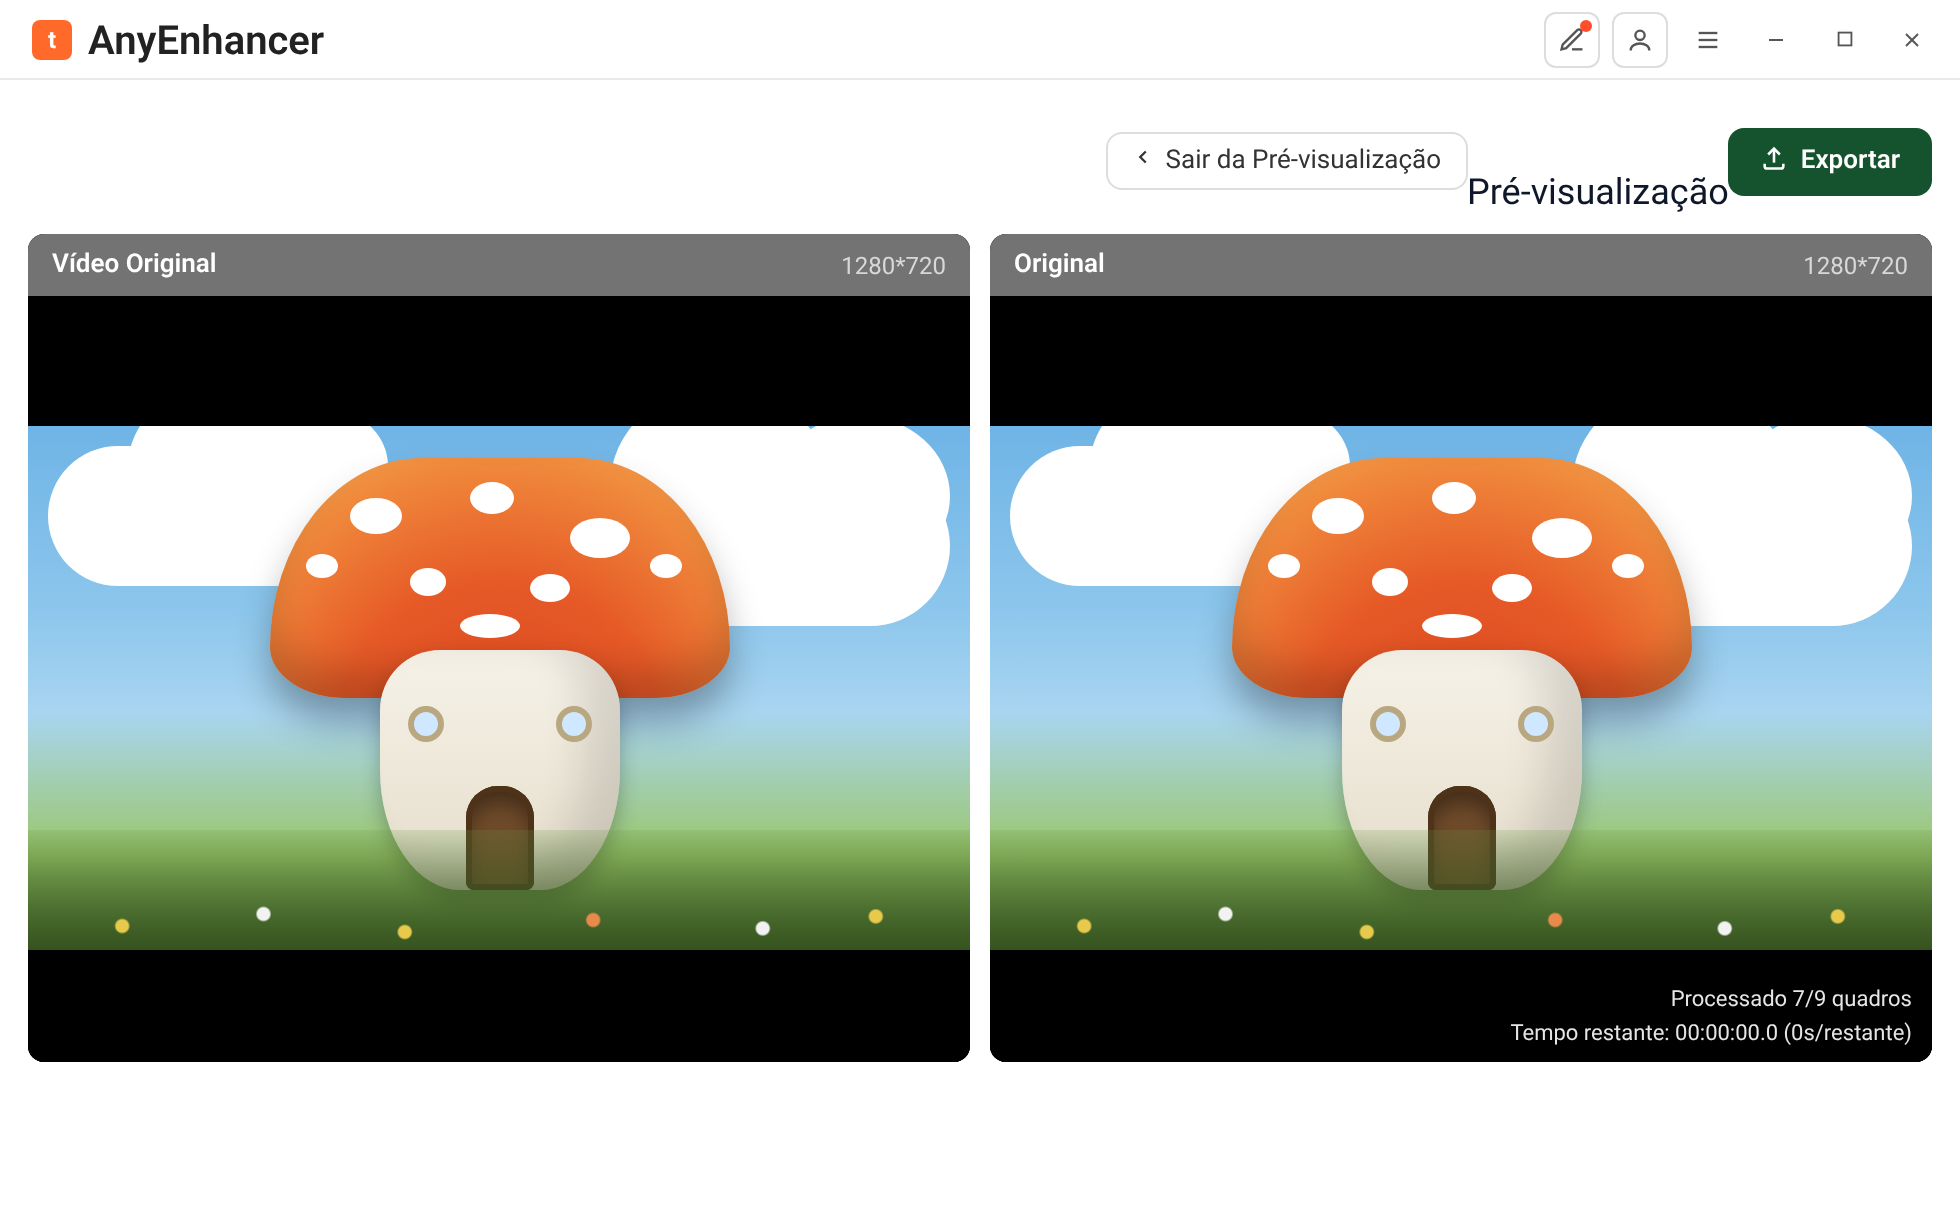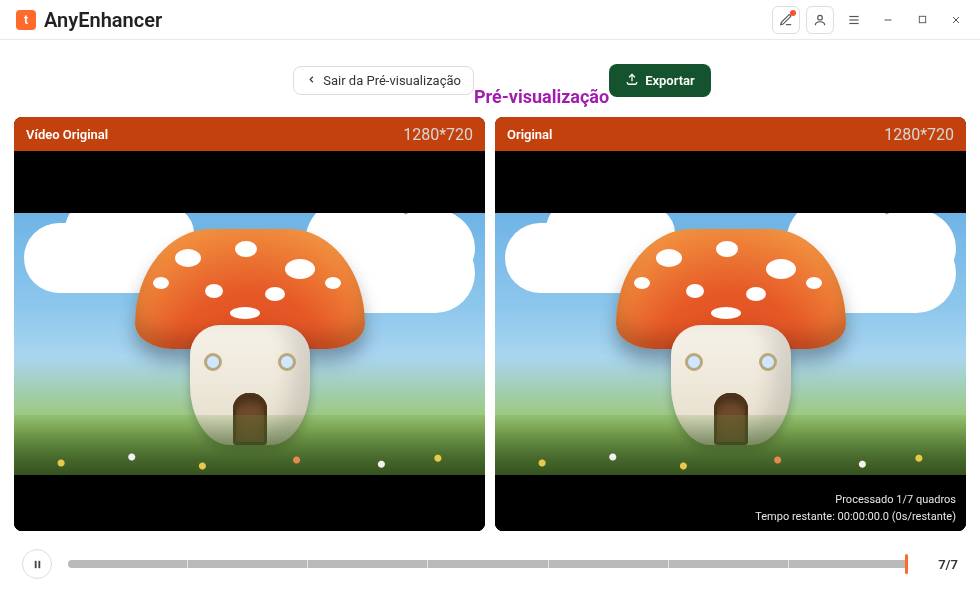--- a/index.html
+++ b/index.html
@@ -29,45 +29,45 @@
     width: 28px; height: 28px; display:flex;align-items:center;justify-content:center;
     border-radius:6px; color:#555; cursor:pointer;
   }
   .win-btn.square { border:1px solid #ddd; }
   .win-btn.notify { position:relative; }
   .win-btn.notify::after{ content:""; position:absolute; top:3px; right:3px; width:6px;height:6px;border-radius:50%;background:#ff4d2e;}
   .main {
     padding: 14px 14px 0 14px;
   }
   .toolbar {
-    display:flex; align-items:center; justify-content:center;
+    display:flex; align-items:center; justify-content:flex-end;
     margin-bottom: 10px;
     padding-left: 24px;
   }
   .back-btn {
     display:inline-flex; align-items:center; gap:6px;
     border:1px solid #ddd; border-radius:8px; padding:6px 12px;
     font-size:13px; color:#333; cursor:pointer; background:#fff;
   }
-  .page-title { font-size:18px; font-weight:700; color:#a21caf;margin-top:32px; }
+  .page-title { font-size:18px; font-weight:400; color:#0f172a;margin-top:32px; }
   .export-btn {
     display:inline-flex; align-items:center; gap:6px; background:#14532d; color:#fff;
     border-radius:8px; padding:8px 16px; font-size:13px; font-weight:600; cursor:pointer;
   }
   .compare {
     display:flex; gap:10px;
   }
   .panel {
     flex:1; background:#000; border-radius:8px; overflow:hidden; position:relative; height:414px;
   }
   .panel-header {
-    background:#c2410c; color:#fff; display:flex; align-items:center; justify-content:space-between;
+    background:#737373; color:#fff; display:flex; align-items:center; justify-content:space-between;
     padding:8px 12px; font-size:13px; font-weight:600;
   }
-  .panel-res { font-weight:400; font-size:16px; color:#d8d8d8;}
+  .panel-res { font-weight:400; font-size:12px; color:#d8d8d8;}
   .frame-area {
     position:absolute; top:34px; bottom:0; left:0; right:0; background:#000;
     display:flex; flex-direction:column;
   }
   .letterbox-top, .letterbox-bot { background:#000; flex:0 0 62px; }
   .letterbox-bot { flex:0 0 56px; position:relative;}
   .image {
     flex:1; position:relative; overflow:hidden;
     background: linear-gradient(180deg,#6fb4e6 0%, #8cc6ec 35%, #a9d5f0 55%, #9ac66a 82%, #5e8c3d 100%);
   }
@@ -278,46 +278,23 @@
             <div class="stem">
               <div class="window w1"></div>
                 <div class="window w2"></div>
               <div class="door"></div>
             </div>
           </div>
           <div class="grass"></div>
         </div>
         <div class="letterbox-bot">
           <div class="status-lines">
-            <div>Processado 1/7 quadros</div>
+            <div>Processado 7/9 quadros</div>
             <div>Tempo restante: 00:00:00.0 (0s/restante)</div>
           </div>
         </div>
       </div>
     </div>
 
   </div>
 
-  <div class="timeline">
-    <div class="play-btn">
-      <span>
-        <svg width="11" height="11" viewBox="0 0 24 24" fill="currentColor">
-            <rect x="6" y="4" width="4" height="16"></rect>
-            <rect x="14" y="4" width="4" height="16"></rect>
-          </svg>
-      </span>
-    </div>
-    <div class="track">
-      <div class="ticks">
-        <span></span>
-          <span></span>
-          <span></span>
-          <span></span>
-          <span></span>
-          <span></span>
-          <span></span>
-      </div>
-      <div class="head"></div>
-    </div>
-    <div class="counter">7/7</div>
-  </div>
 
 </div>
 
 </body></html>

